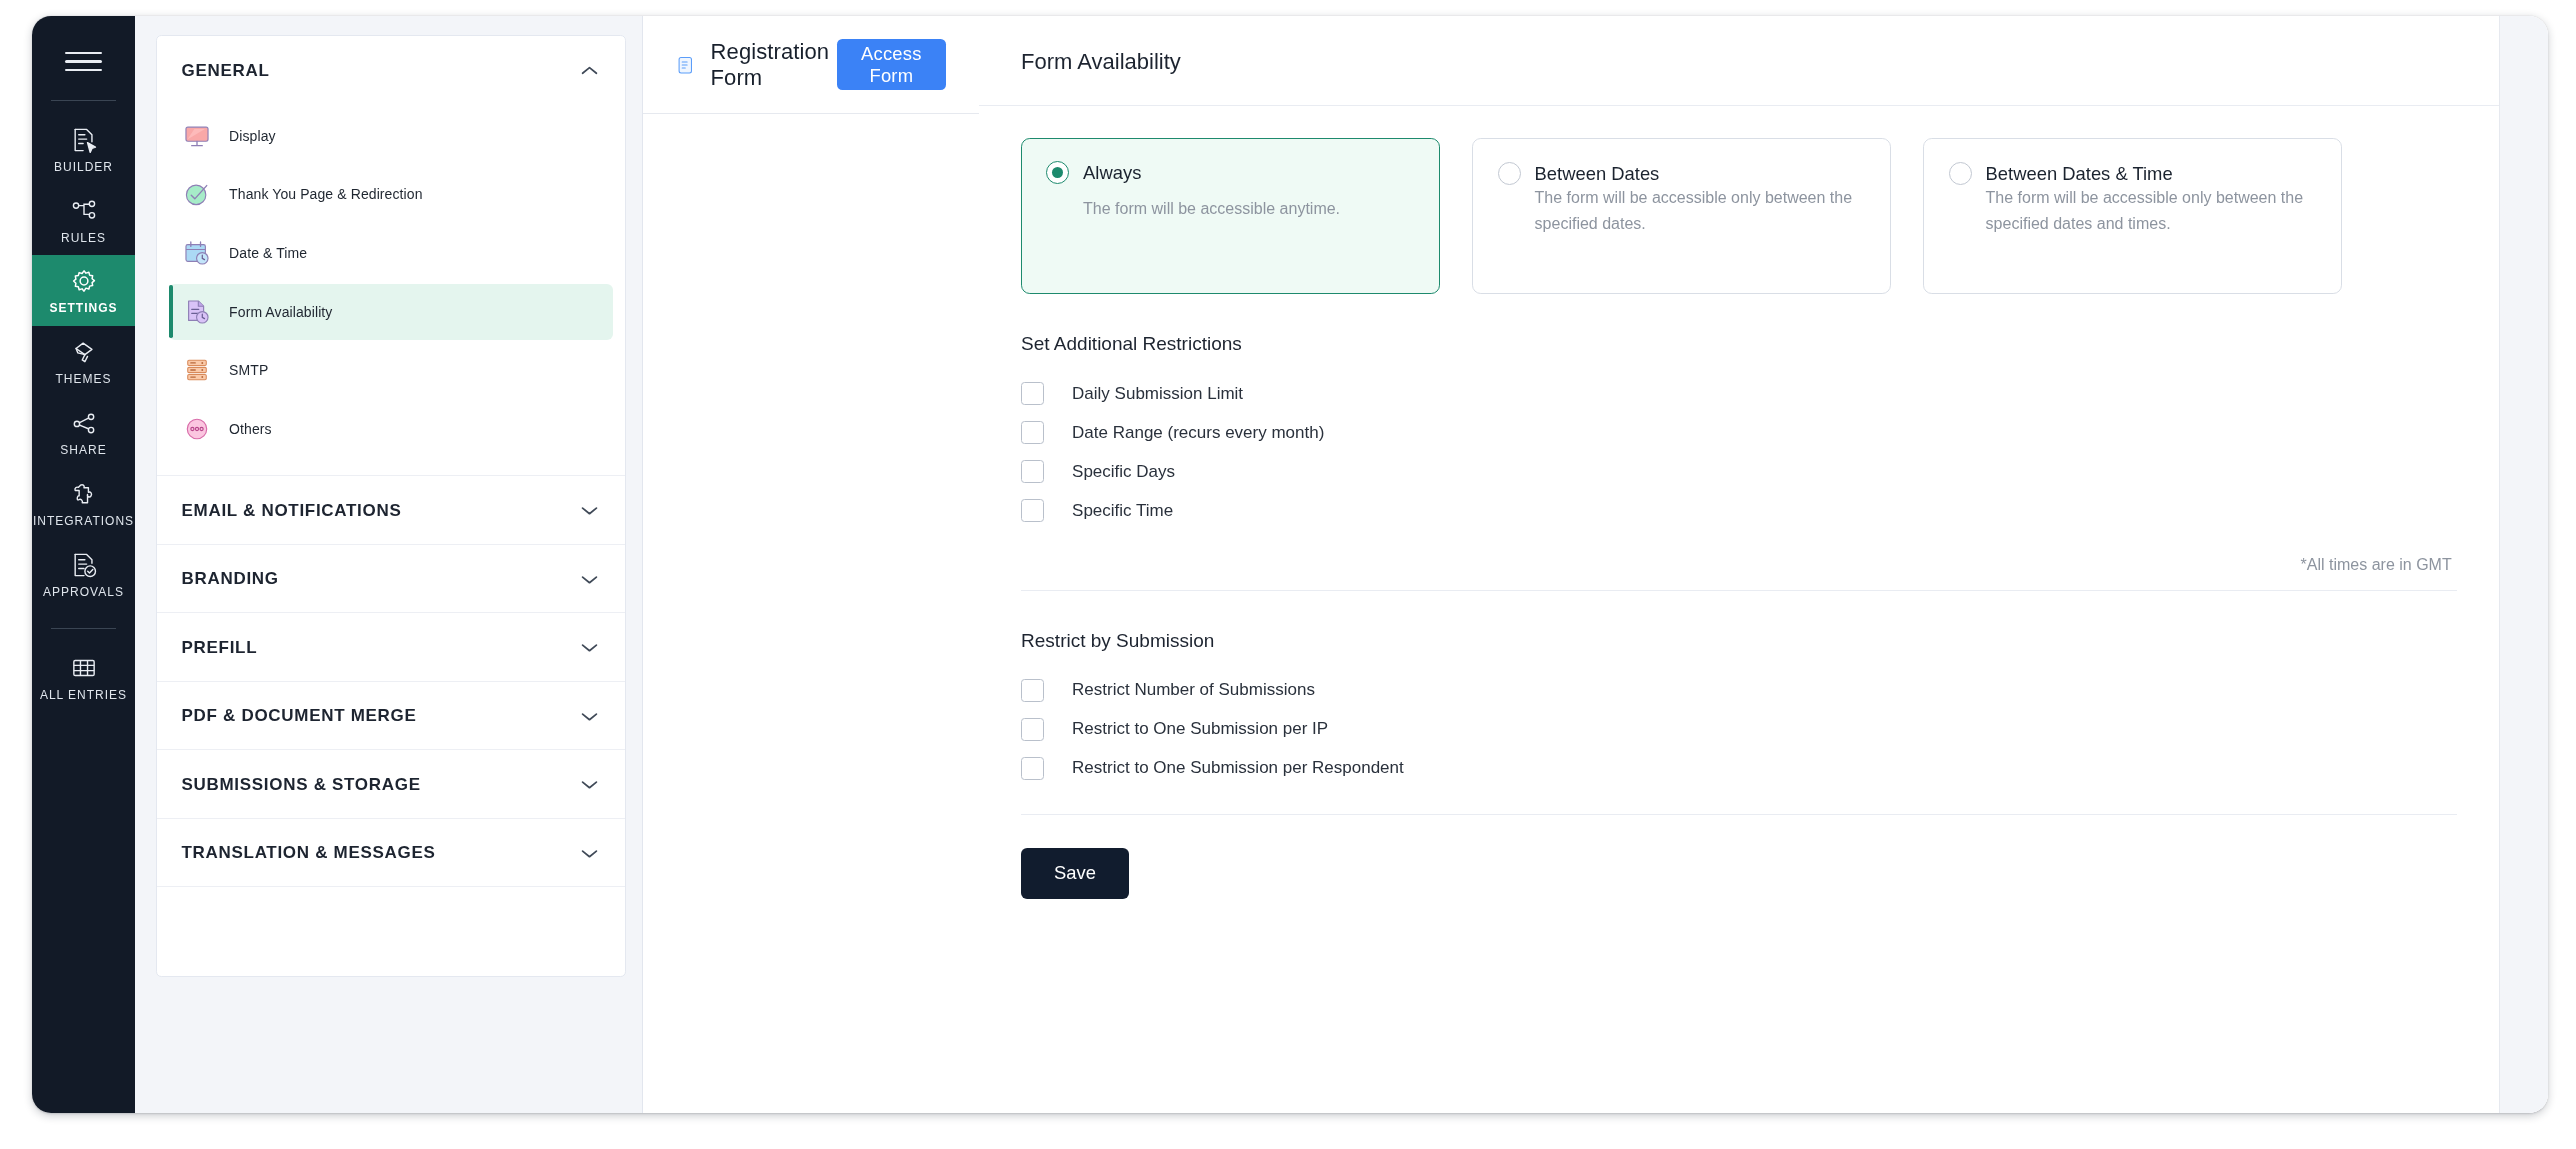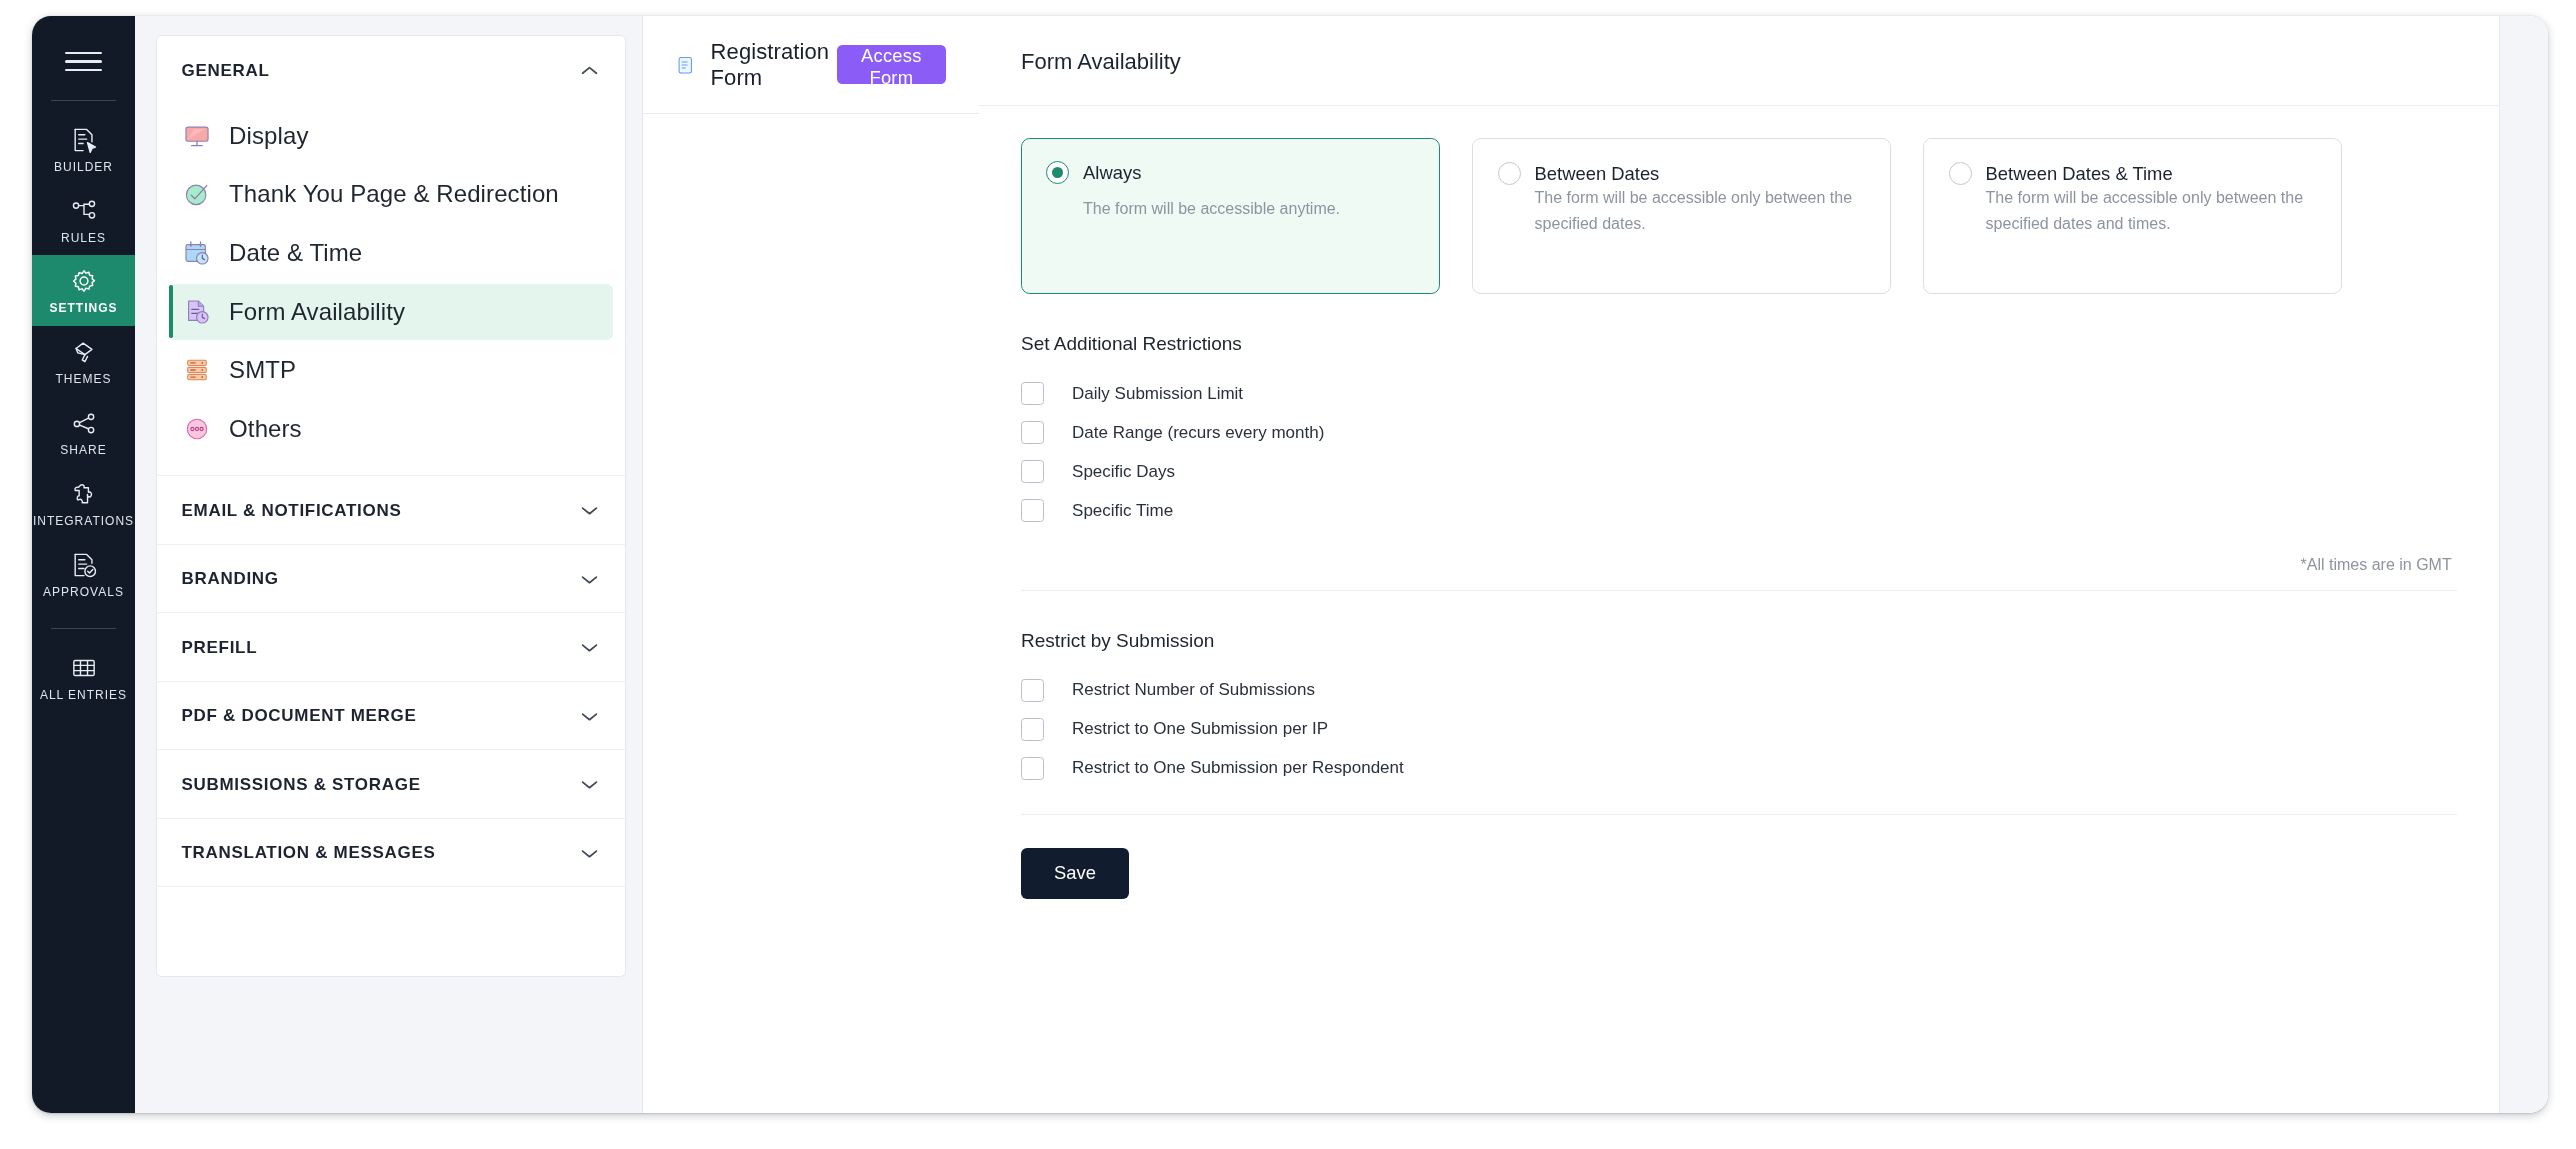--- a/index.html
+++ b/index.html
@@ -94,43 +94,43 @@
     padding: 13px 12.3px; margin: 2.6px 0;
     border-radius: 6.1px; cursor: pointer;
     position: relative;
   }
   .nav-item.active { background: #e4f5ee; }
   .nav-item.active::before {
     content:""; position:absolute; left:0; top:1.8px; bottom:1.8px;
     width: 3.5px; border-radius: 1.8px; background: #1d8a6d;
   }
   .nav-icon { width: 30px; height: 30px; flex: 0 0 30px; display: block; }
-  .nav-label { font-size: 24px; color: #1f2630; letter-spacing: 0.1px; }
+  .nav-label { font-size: 14px; color: #1f2630; letter-spacing: 0.1px; }
 
   
   #main {
     flex: 1 1 auto;
     display: flex; flex-direction: row;
     background: #ffffff;
     min-width: 0;
   }
   #topbar {
     height: 98px; flex: 0 0 98px;
     display: flex; align-items: center;
     padding: 0 33px 0 0;
     border-bottom: 0.9px solid #e6e9ef;
     background: #ffffff;
   }
   #topbar-left { display:flex; align-items:center; gap: 16px; }
   #form-title { font-size: 22px; color: #18202c; letter-spacing: 0.1px; }
   #spacer { flex: 1 1 auto; }
   #access-form-btn {
-    background: #8b5cf6; color: #fff;
+    background: #3b82f6; color: #fff;
     border: none; border-radius: 5.3px;
-    padding: 0 24.5px; height: 39px;
+    padding: 0 24.5px; height: 51px;
     font-size: 18.4px; font-family: inherit;
     cursor: pointer; letter-spacing: 0.2px;
   }
   #content-scroll {
     flex: 1 1 auto;
     overflow: hidden;
     display: flex;
   }
   #content {
     flex: 1 1 auto;

